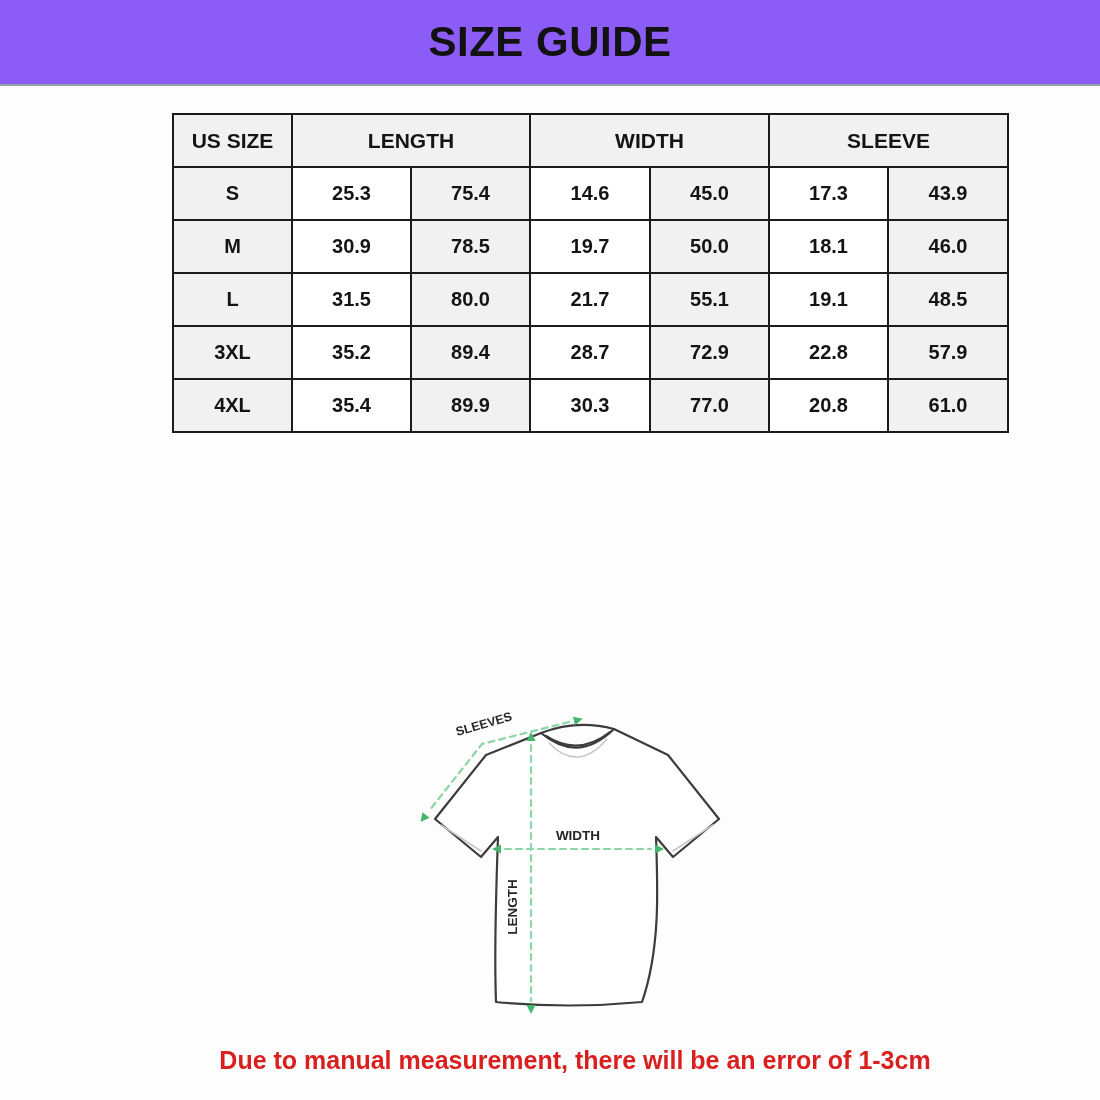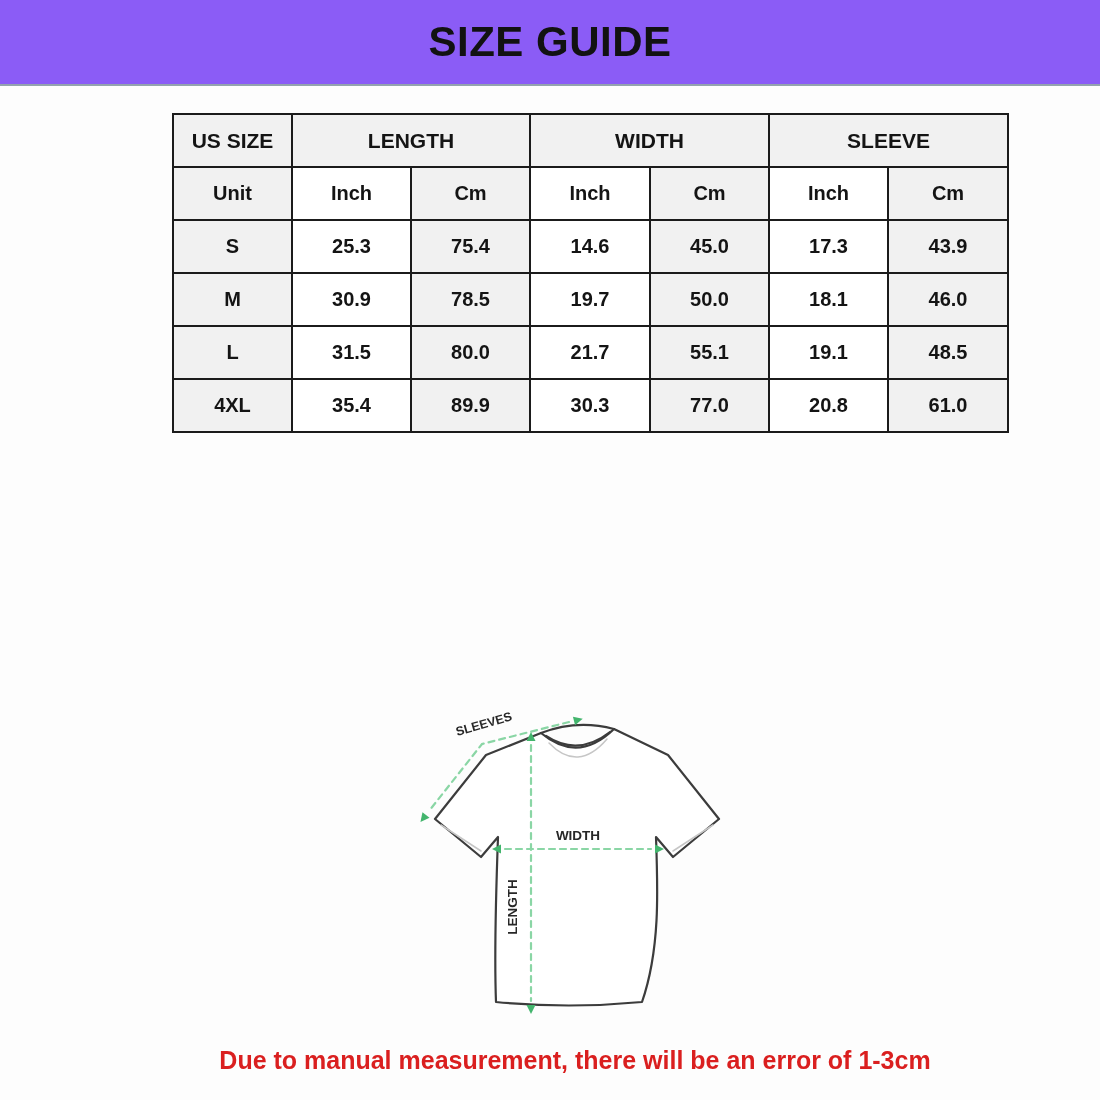--- a/index.html
+++ b/index.html
@@ -106,29 +106,20 @@
       <col style="width:119px">
       <col style="width:120px">
   </colgroup>
   <tbody>
     <tr class="group-row">
       <th>US SIZE</th>
       <th colspan="2">LENGTH</th>
       <th colspan="2">WIDTH</th>
       <th colspan="2">SLEEVE</th>
     </tr>
-    <tr class="unit-row">
-      <th>Unit</th>
-      <th>Inch</th>
-      <th>Cm</th>
-      <th>Inch</th>
-      <th>Cm</th>
-      <th>Inch</th>
-      <th>Cm</th>
-    </tr>
 
     <tr class="data-row">
       <th>S</th>
       <td>25.3</td>
       <td>75.4</td>
       <td>14.6</td>
       <td>45.0</td>
       <td>17.3</td>
       <td>43.9</td>
     </tr>
@@ -142,20 +133,29 @@
       <td>46.0</td>
     </tr>
     <tr class="data-row">
       <th>L</th>
       <td>31.5</td>
       <td>80.0</td>
       <td>21.7</td>
       <td>55.1</td>
       <td>19.1</td>
       <td>48.5</td>
+    </tr>
+    <tr class="data-row">
+      <th>3XL</th>
+      <td>35.2</td>
+      <td>89.4</td>
+      <td>28.7</td>
+      <td>72.9</td>
+      <td>22.8</td>
+      <td>57.9</td>
     </tr>
     <tr class="data-row">
       <th>4XL</th>
       <td>35.4</td>
       <td>89.9</td>
       <td>30.3</td>
       <td>77.0</td>
       <td>20.8</td>
       <td>61.0</td>
     </tr>

